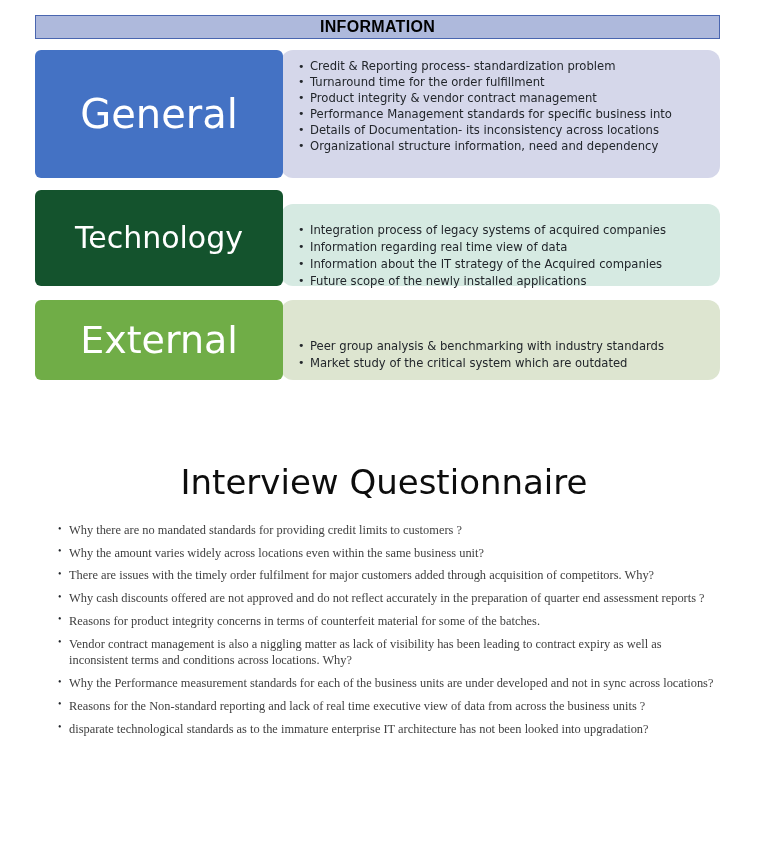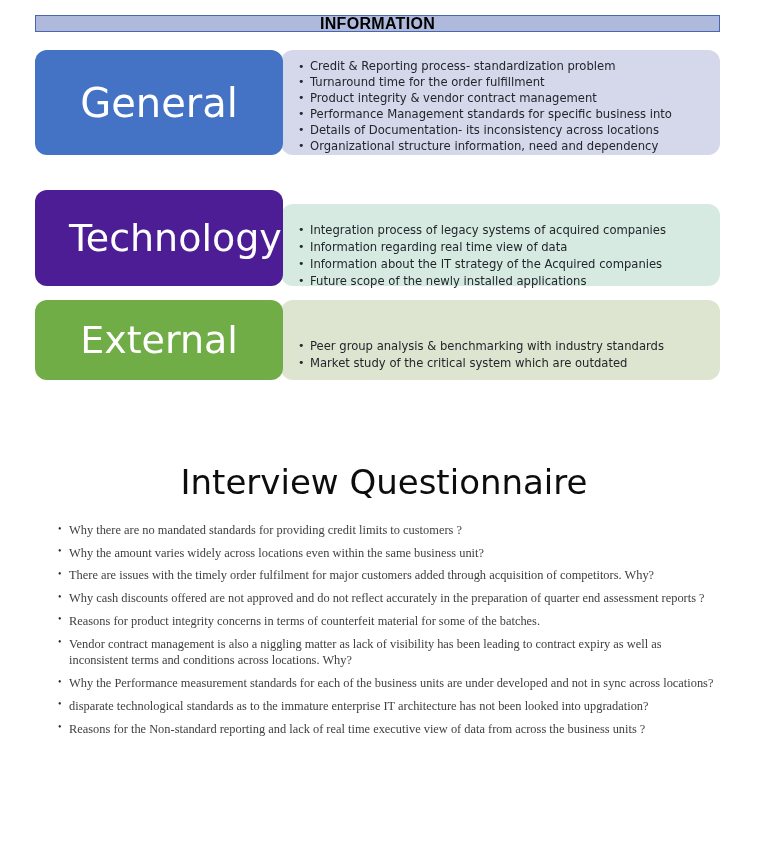--- a/index.html
+++ b/index.html
@@ -16,21 +16,21 @@
     color: #1a1a1a;
     overflow: hidden;
   }
 
   
   #info-header {
     position: absolute;
     left: 35px;
     top: 15px;
     width: 685px;
-    height: 17px;
+    height: 24px;
     background: #aeb9dc;
     border: 1px solid #4a66b0;
     box-sizing: border-box;
     display: flex;
     align-items: center;
     justify-content: center;
   }
   #info-header .title {
     font-size: 16px;
     font-weight: bold;
@@ -38,21 +38,21 @@
     letter-spacing: 0.3px;
     font-family: "Liberation Sans", sans-serif;
   }
 
   
   .cat-row {
     position: absolute;
     left: 35px;
     width: 685px;
   }
-  #row-general   { top: 50px;  height: 105px; }
+  #row-general   { top: 50px;  height: 128px; }
   #row-technology{ top: 190px; height: 96px;  }
   #row-external  { top: 300px; height: 80px;  }
 
   .cat-panel {
     position: absolute;
     left: 246px;
     right: 0;
     top: 0;
     bottom: 0;
     border-radius: 12px;
@@ -62,33 +62,33 @@
   #row-general   .cat-panel { background: #d5d7ea; }
   #row-technology .cat-panel{ background: #d6eae2; margin-top: 14px; }
   #row-external  .cat-panel { background: #dde5d0; }
 
   .cat-label {
     position: absolute;
     left: 0;
     top: 0;
     width: 248px;
     bottom: 0;
-    border-radius: 12px;
+    border-radius: 6px;
     display: flex;
     align-items: center;
     justify-content: center;
     text-align: center;
     color: #ffffff;
     font-weight: normal;
     line-height: 1.0;
     z-index: 2;
     box-sizing: border-box;
   }
   #row-general   .cat-label { background: #4472c4; font-size: 40px; }
-  #row-technology .cat-label{ background: #4c1d95; font-size: 38px; padding: 0 34px; text-align: right; }
+  #row-technology .cat-label{ background: #14532d; font-size: 30px; padding: 0 34px; }
   #row-external  .cat-label { background: #70ad47; font-size: 38px; }
 
   .cat-label .lbl-text {
     display: block;
     width: 100%;
   }
 
   
   ul.panel-list {
     list-style: none;
@@ -211,15 +211,15 @@
 <div id="questionnaire-title">Interview Questionnaire</div>
 
 <ul id="questionnaire-list">
   <li>Why  there are no mandated standards for providing credit limits to customers ?</li>
   <li>Why the amount varies widely across locations even within the same business unit?</li>
   <li>There are issues with the timely order fulfilment for major customers added through acquisition of competitors. Why?</li>
   <li>Why cash discounts offered are not approved and do not reflect accurately in the preparation of quarter end assessment reports ?</li>
   <li>Reasons for product integrity concerns in terms of counterfeit material for some of the batches.</li>
   <li>Vendor contract management is also a niggling matter as lack of visibility has been leading to contract expiry as well as inconsistent terms and conditions across locations. Why?</li>
   <li>Why the Performance measurement standards for each of the business units are under developed and not in sync across locations?</li>
+  <li>Reasons for the Non-standard reporting and lack of real time executive view of data from across the business units ?</li>
   <li>disparate technological standards as to the immature enterprise IT architecture has not been looked into upgradation?</li>
-  <li>Reasons for the Non-standard reporting and lack of real time executive view of data from across the business units ?</li>
 </ul>
 
 </body></html>

